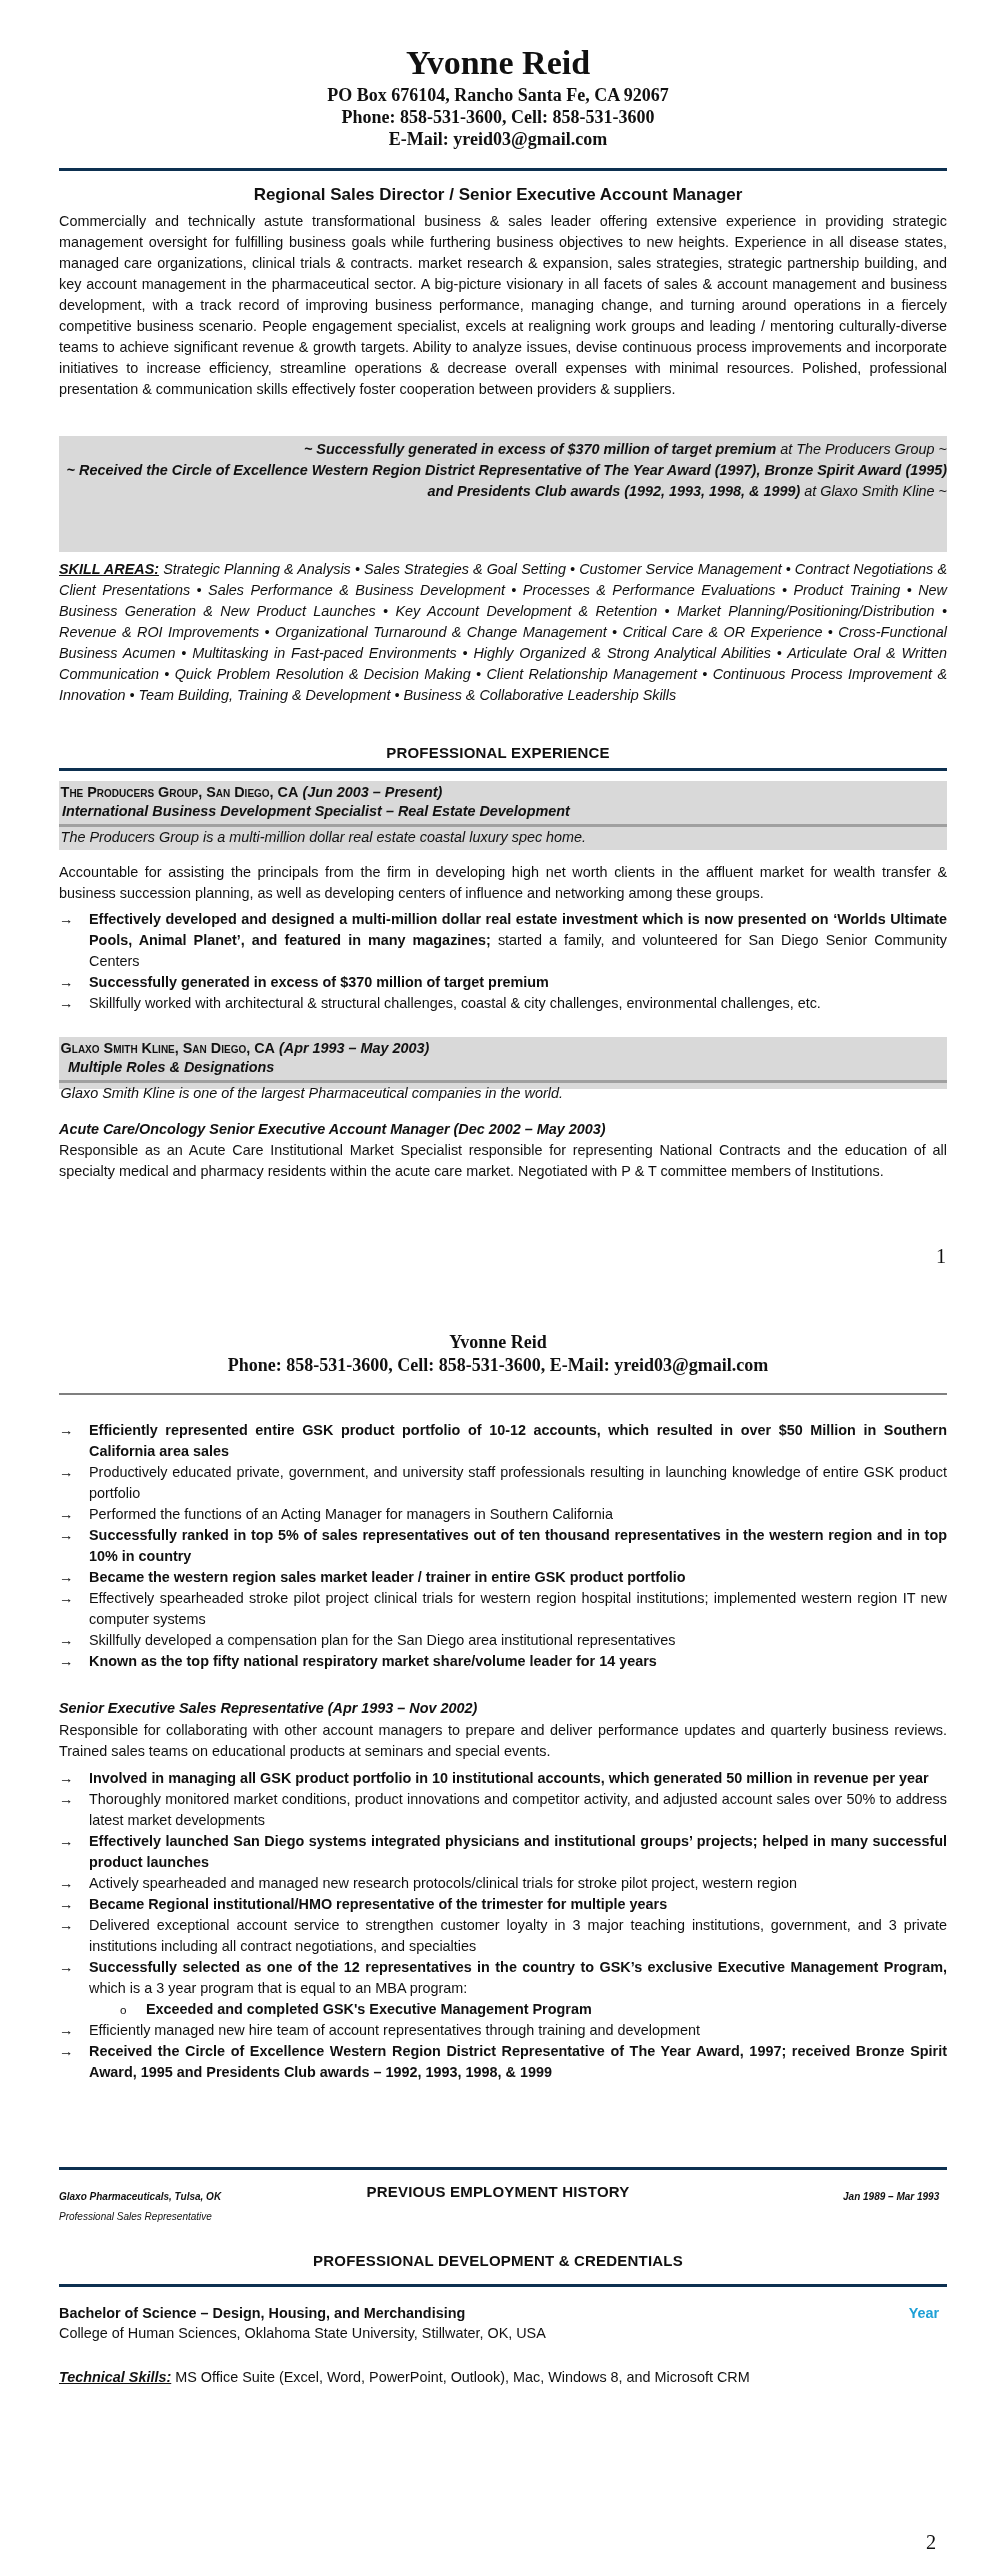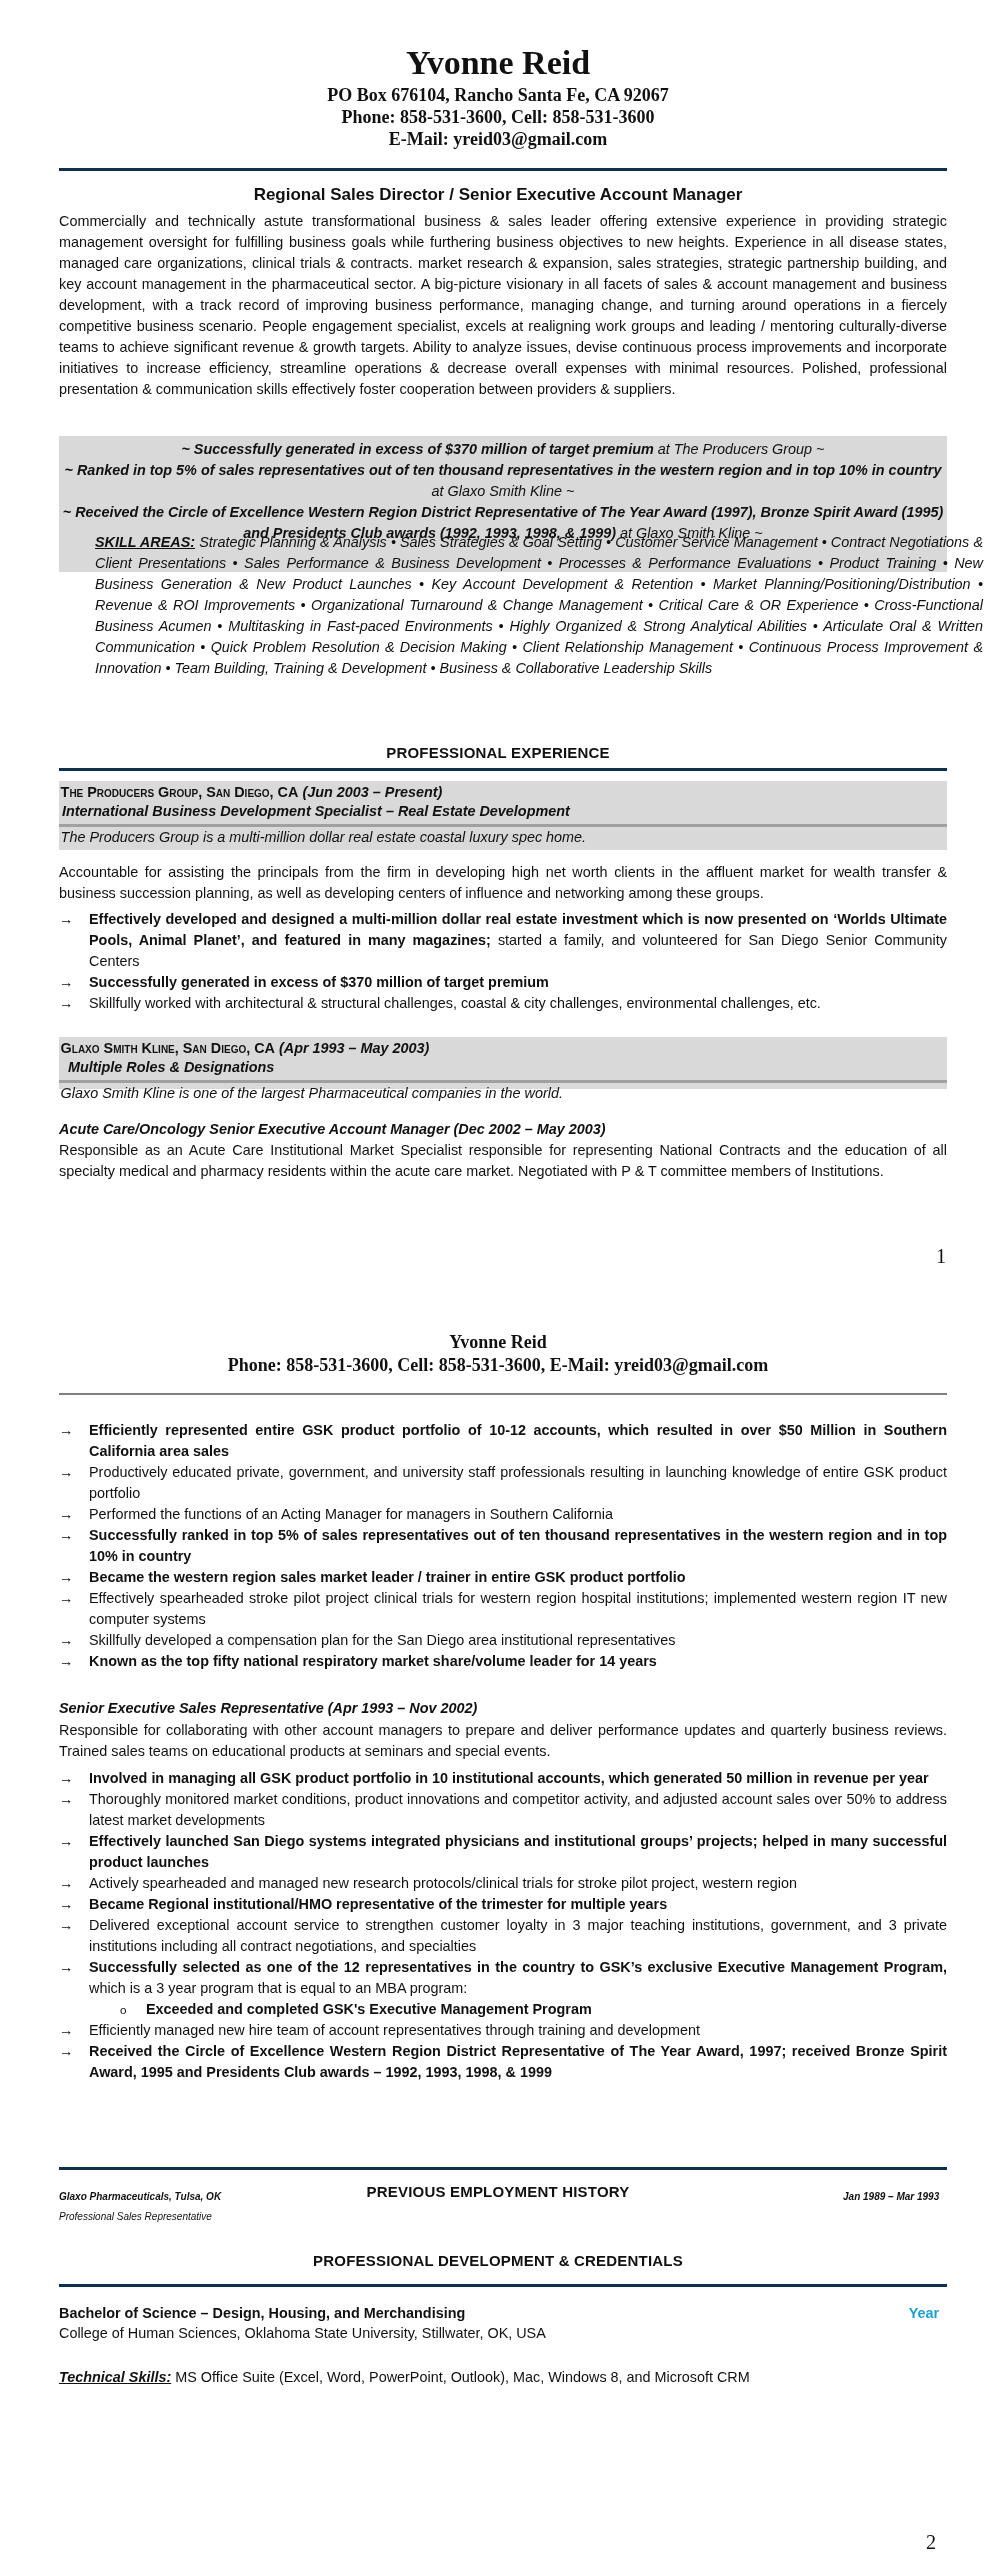--- a/index.html
+++ b/index.html
@@ -31,27 +31,26 @@
 <div class="abs center serif" style="top:84px;font-size:18px;font-weight:bold;line-height:22px;">PO Box 676104, Rancho Santa Fe, CA 92067</div>
 <div class="abs center serif" style="top:106px;font-size:18px;font-weight:bold;line-height:22px;">Phone: 858-531-3600, Cell: 858-531-3600</div>
 <div class="abs center serif" style="top:128px;font-size:18px;font-weight:bold;line-height:22px;">E-Mail: yreid03@gmail.com</div>
 
 <div class="rule-navy" style="top:168px;"></div>
 
 <div class="abs center" style="top:184px;font-size:17px;font-weight:bold;line-height:22px;">Regional Sales Director / Senior Executive Account Manager</div>
 
 <div class="abs content body-text" style="top:211px;">Commercially and technically astute transformational business &amp; sales leader offering extensive experience in providing strategic management oversight for fulfilling business goals while furthering business objectives to new heights. Experience in all disease states, managed care organizations, clinical trials &amp; contracts. market research &amp; expansion, sales strategies, strategic partnership building, and key account management in the pharmaceutical sector. A big-picture visionary in all facets of sales &amp; account management and business development, with a track record of improving business performance, managing change, and turning around operations in a fiercely competitive business scenario. People engagement specialist, excels at realigning work groups and leading / mentoring culturally-diverse teams to achieve significant revenue &amp; growth targets. Ability to analyze issues, devise continuous process improvements and incorporate initiatives to increase efficiency, streamline operations &amp; decrease overall expenses with minimal resources. Polished, professional presentation &amp; communication skills effectively foster cooperation between providers &amp; suppliers.</div>
 
-<div class="abs content graybox" style="top:436px;height:136px;padding:3.1px 0;box-sizing:border-box;font-size:14.4px;line-height:21px;text-align:center;">
+<div class="abs content graybox" style="top:436px;height:116px;padding:3.1px 0;box-sizing:border-box;font-size:14.4px;line-height:21px;text-align:right;">
   <div><span class="b i">~ Successfully generated in excess of $370 million of target premium</span><span class="i"> at The Producers Group ~</span></div>
-  <div><span class="b i">~ Ranked in top 5% of sales representatives out of ten thousand representatives in the western region and in top 10% in country</span><span class="i"> at Glaxo Smith Kline ~</span></div>
   <div><span class="b i">~ Received the Circle of Excellence Western Region District Representative of The Year Award (1997), Bronze Spirit Award (1995) and Presidents Club awards (1992, 1993, 1998, &amp; 1999)</span><span class="i"> at Glaxo Smith Kline ~</span></div>
 </div>
 
-<div class="abs content body-text" style="top:532px;font-style:italic;margin-left:36px;">
+<div class="abs content body-text" style="top:559px;font-style:italic;">
   <span class="b u">SKILL AREAS:</span>
   <span>Strategic Planning &amp; Analysis • Sales Strategies &amp; Goal Setting • Customer Service Management • Contract Negotiations &amp; Client Presentations • Sales Performance &amp; Business Development • Processes &amp; Performance Evaluations • Product Training • New Business Generation &amp; New Product Launches • Key Account Development &amp; Retention • Market Planning/Positioning/Distribution • Revenue &amp; ROI Improvements • Organizational Turnaround &amp; Change Management • Critical Care &amp; OR Experience • Cross-Functional Business Acumen • Multitasking in Fast-paced Environments • Highly Organized &amp; Strong Analytical Abilities • Articulate Oral &amp; Written Communication • Quick Problem Resolution &amp; Decision Making • Client Relationship Management • Continuous Process Improvement &amp; Innovation • Team Building, Training &amp; Development • Business &amp; Collaborative Leadership Skills</span>
 </div>
 
 <div class="abs center section-title" style="top:744px;">PROFESSIONAL EXPERIENCE</div>
 <div class="rule-navy" style="top:768px;"></div>
 
 <div class="abs content graybox" style="top:781px;height:69px;font-size:14.4px;line-height:19px;">
   <div style="padding-left:1.6px;padding-top:1.6px;">
     <span class="b sc">The Producers Group, San Diego, CA</span>

